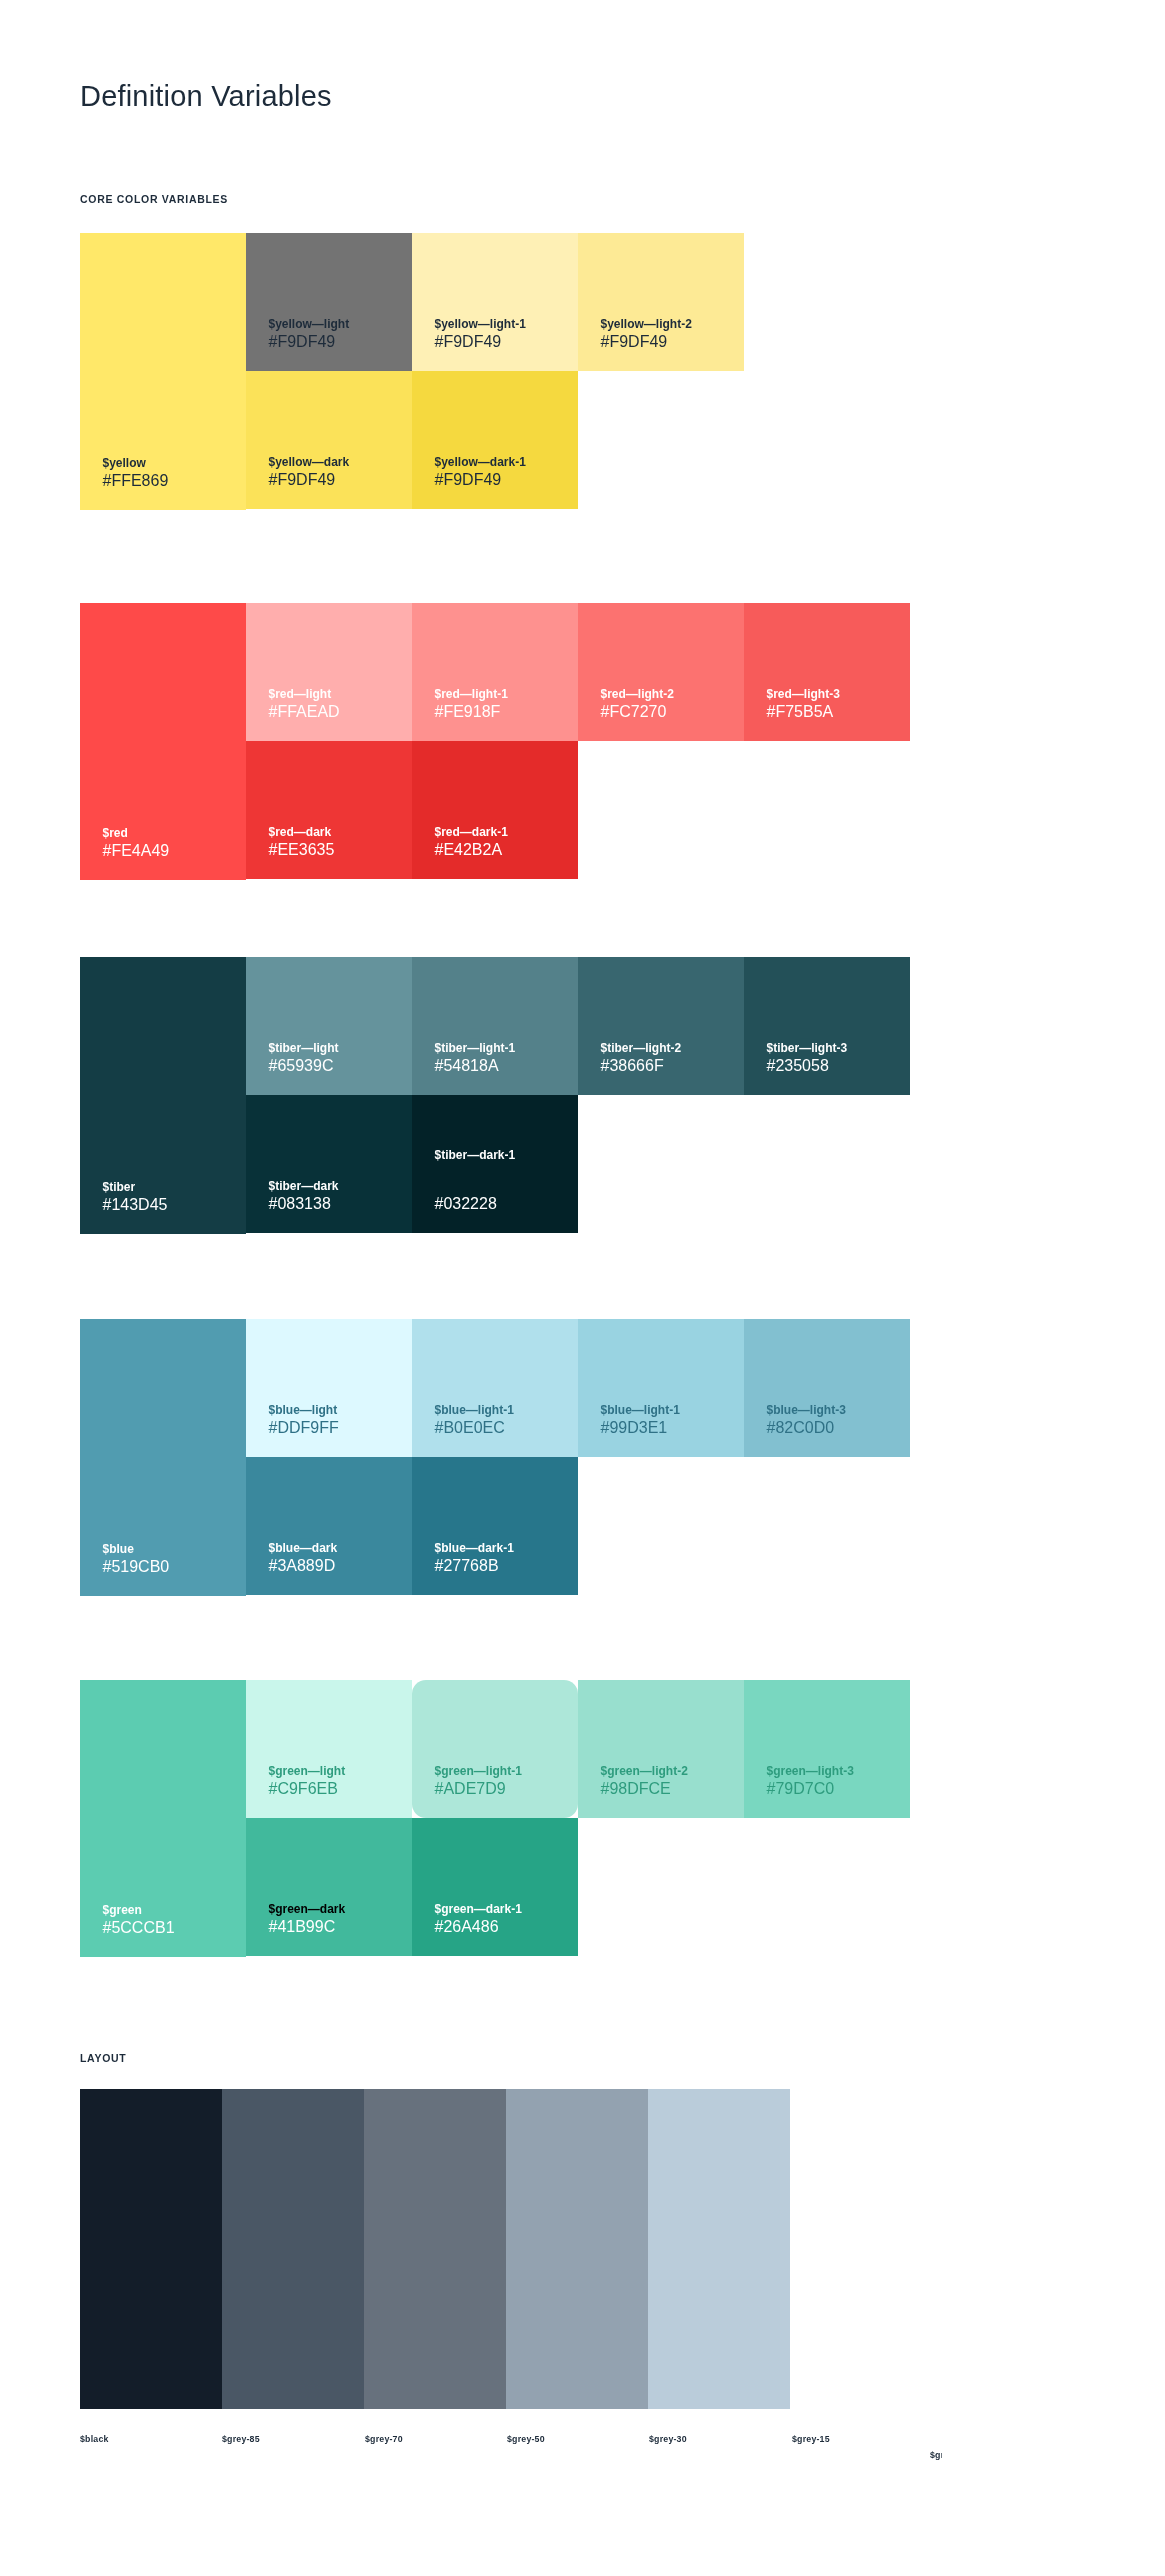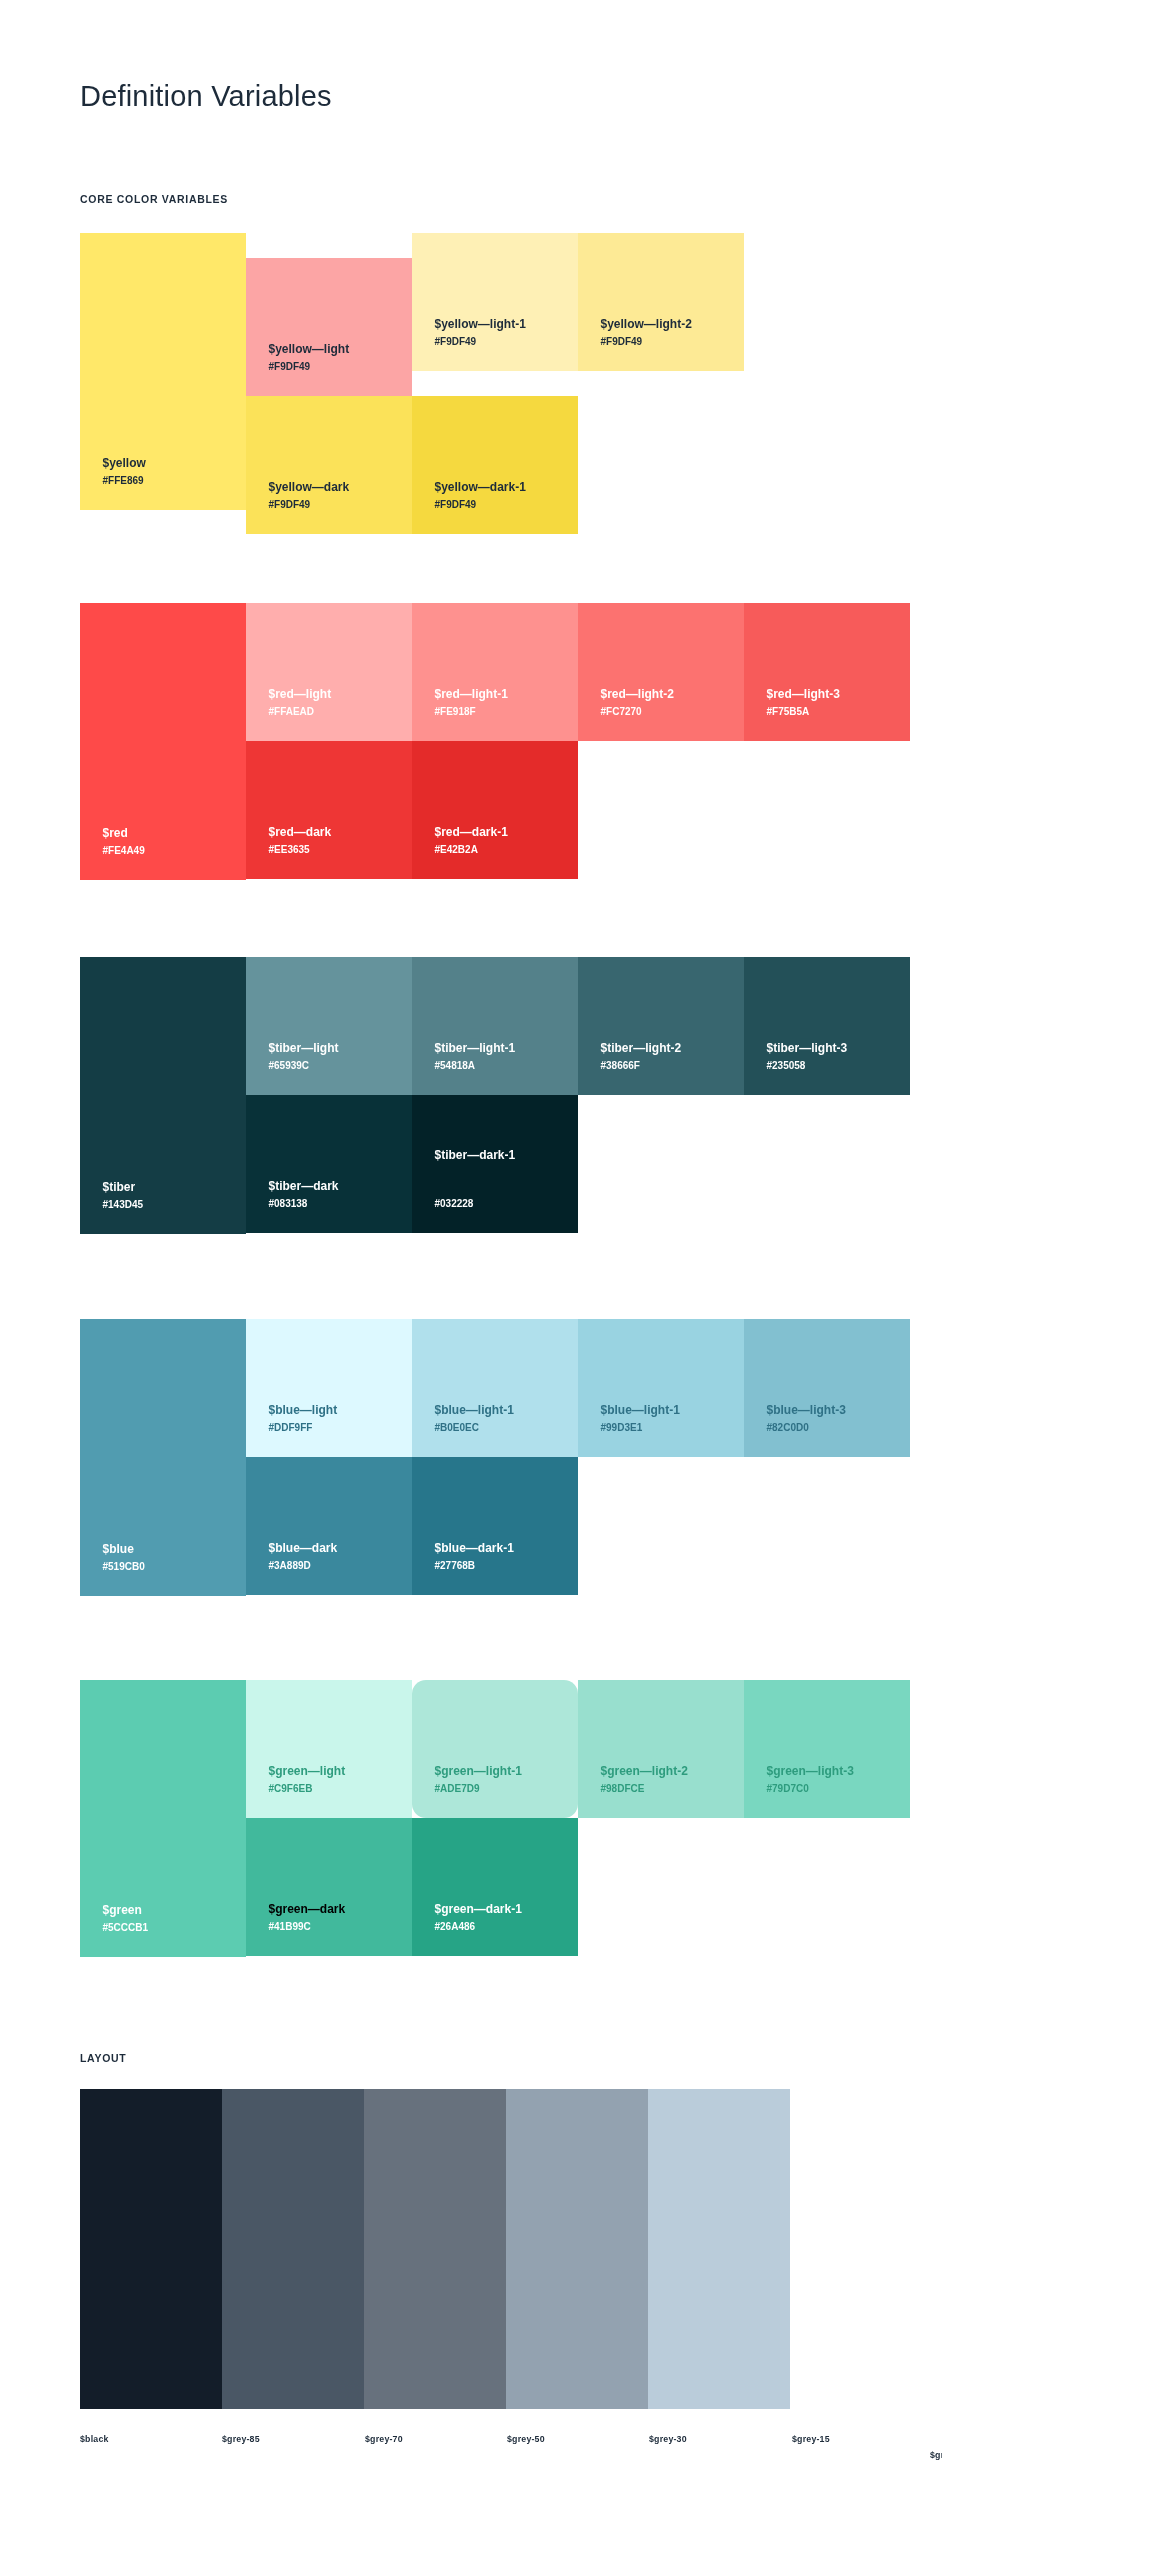--- a/index.html
+++ b/index.html
@@ -66,22 +66,22 @@
     bottom: 21px;
     right: 6.4px;
   }
   .sw-name {
     font-size: 12px;
     font-weight: 700;
     line-height: 16px;
     white-space: nowrap;
   }
   .sw-hex {
-    font-size: 10px;
-    font-weight: 700;
+    font-size: 16px;
+    font-weight: 400;
     line-height: 16px;
     margin-top: 2.4px;
     white-space: nowrap;
   }
 
   .swatch-main {
     position: absolute;
     left: 0;
     top: 0;
     width: 166px;
@@ -134,21 +134,21 @@
 
   <div id="palette-container">
       <div class="palette" style="top: 233px; height: 277px;">
         <div class="swatch-main" style="background: rgb(255, 232, 105);">
           <div class="sw-inner">
             <div class="sw-name" style="color: rgb(29, 43, 58);">$yellow</div>
             <div class="sw-hex" style="color: rgb(29, 43, 58);">#FFE869</div>
           </div>
         </div>
         <div class="palette-row row-offset">
-          <div class="swatch" style="background: #fca5a5; margin-top: 25px;">
+          <div class="swatch" style="background: #737373;">
             <div class="sw-inner">
               <div class="sw-name" style="color: rgb(29, 43, 58);">$yellow—light</div>
               <div class="sw-hex" style="color: rgb(29, 43, 58);">#F9DF49</div>
             </div>
           </div>
           <div class="swatch" style="background: rgb(254, 240, 181);">
             <div class="sw-inner">
               <div class="sw-name" style="color: rgb(29, 43, 58);">$yellow—light-1</div>
               <div class="sw-hex" style="color: rgb(29, 43, 58);">#F9DF49</div>
             </div>

